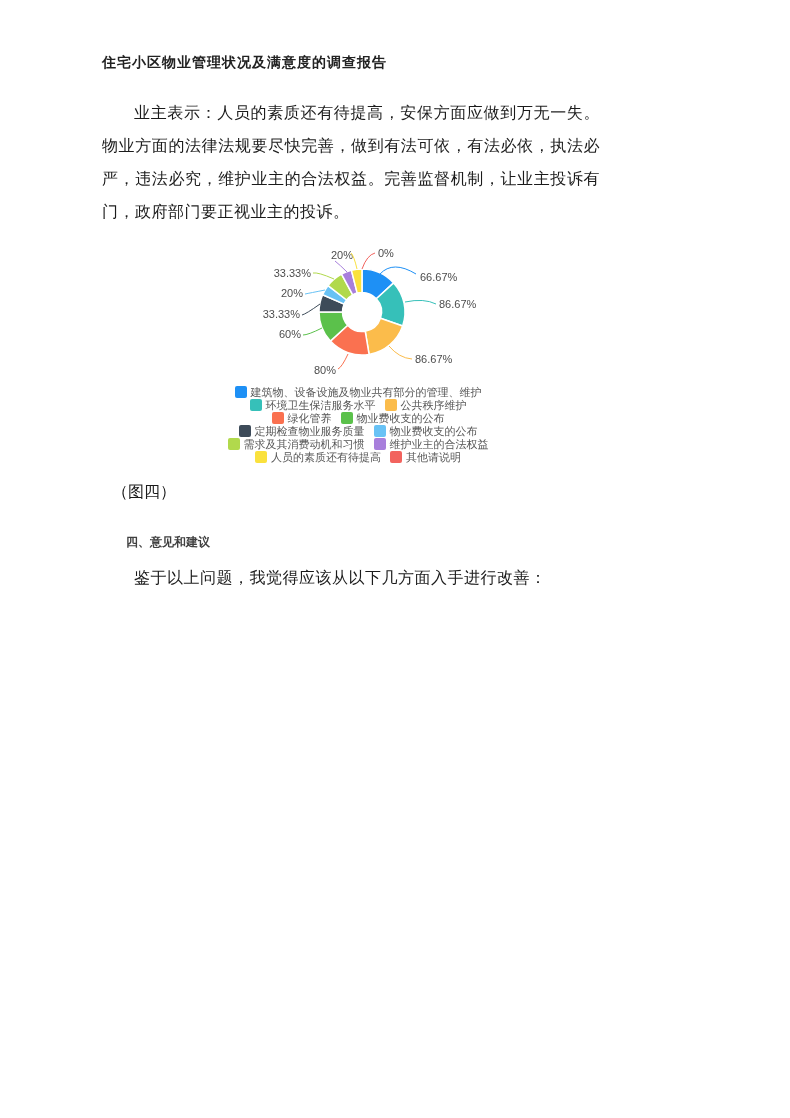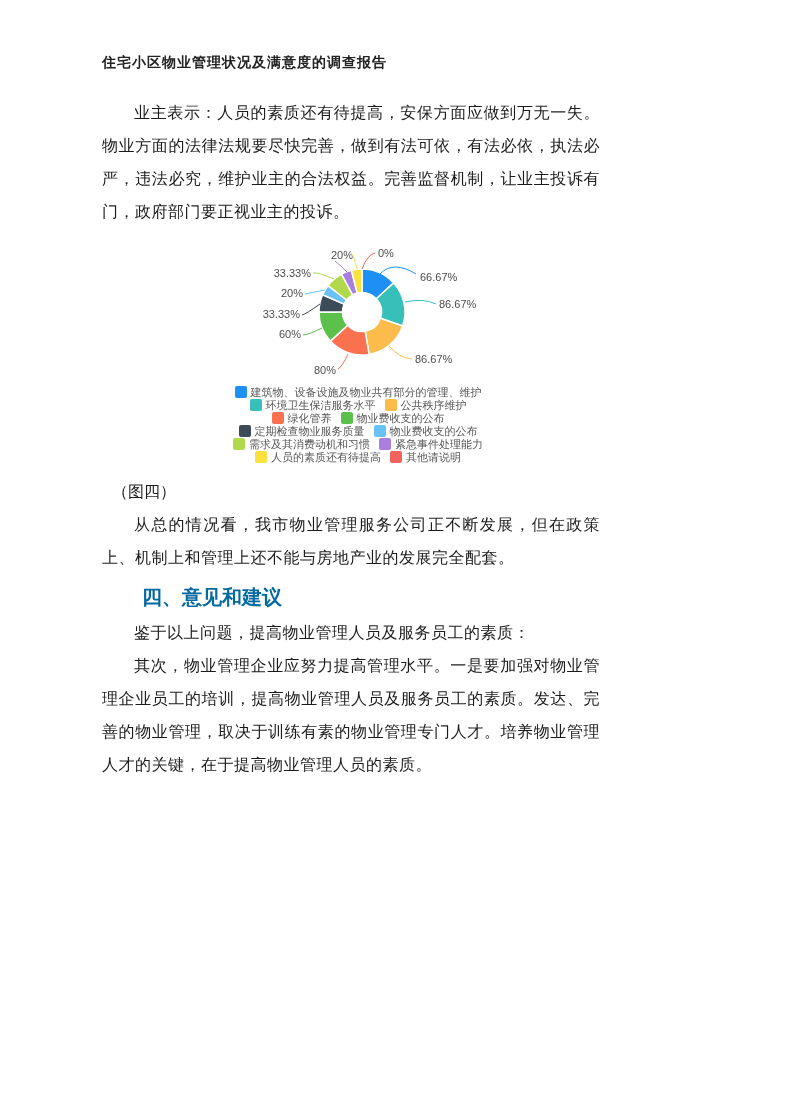--- a/index.html
+++ b/index.html
@@ -40,23 +40,23 @@
     font-size:11px; line-height:12px; color:#555;
   }
   .legend-item { display:flex; align-items:center; gap:4px; white-space:nowrap; }
   .legend-swatch { width:12px; height:12px; border-radius:2px; flex:0 0 auto; }
   .caption {
     font-size:16px; line-height:33px;
     text-align:left; margin:12px 0 0 0;
     transform:translateX(10px);
   }
   h2.heading {
-    font-size:20px; font-weight:bold;
-    line-height:33px; margin:7px 0 2px 0;
-    padding-left:2em; color:#0369a1;
+    font-size:12px; font-weight:bold;
+    line-height:33px; margin:18px 0 2px 0;
+    padding-left:2em; color:#404040;
   }
 </style>
 </head>
 <body>
 
 <div class="page">
   <div class="content">
     <div class="doc-header">住宅小区物业管理状况及满意度的调查报告</div>
 
     <p class="body">业主表示：人员的素质还有待提高，安保方面应做到万无一失。物业方面的法律法规要尽快完善，做到有法可依，有法必依，执法必严，违法必究，维护业主的合法权益。完善监督机制，让业主投诉有门，政府部门要正视业主的投诉。</p>
@@ -123,35 +123,33 @@
           <div class="legend-item">
             <span class="legend-swatch" style="background: rgb(104, 194, 245);"></span>
             <span>物业费收支的公布</span>
           </div>
           <div class="legend-item">
             <span class="legend-swatch" style="background: rgb(177, 217, 76);"></span>
             <span>需求及其消费动机和习惯</span>
           </div>
           <div class="legend-item">
             <span class="legend-swatch" style="background: rgb(168, 127, 220);"></span>
-            <span>紧急事件处理能力</span>
+            <span>维护业主的合法权益</span>
           </div>
           <div class="legend-item">
             <span class="legend-swatch" style="background: rgb(250, 225, 61);"></span>
             <span>人员的素质还有待提高</span>
           </div>
           <div class="legend-item">
             <span class="legend-swatch" style="background: rgb(242, 99, 94);"></span>
             <span>其他请说明</span>
           </div>
         </div>
     </div>
 
     <p class="caption">（图四）</p>
 
-    <p class="body">从总的情况看，我市物业管理服务公司正不断发展，但在政策上、机制上和管理上还不能与房地产业的发展完全配套。</p>
 
     <h2 class="heading">四、意见和建议</h2>
 
-    <p class="body">鉴于以上问题，提高物业管理人员及服务员工的素质：</p>
-    <p class="body">其次，物业管理企业应努力提高管理水平。一是要加强对物业管理企业员工的培训，提高物业管理人员及服务员工的素质。发达、完善的物业管理，取决于训练有素的物业管理专门人才。培养物业管理人才的关键，在于提高物业管理人员的素质。</p>
+    <p class="body">鉴于以上问题，我觉得应该从以下几方面入手进行改善：</p>
   </div>
 </div>
 
 </body></html>

